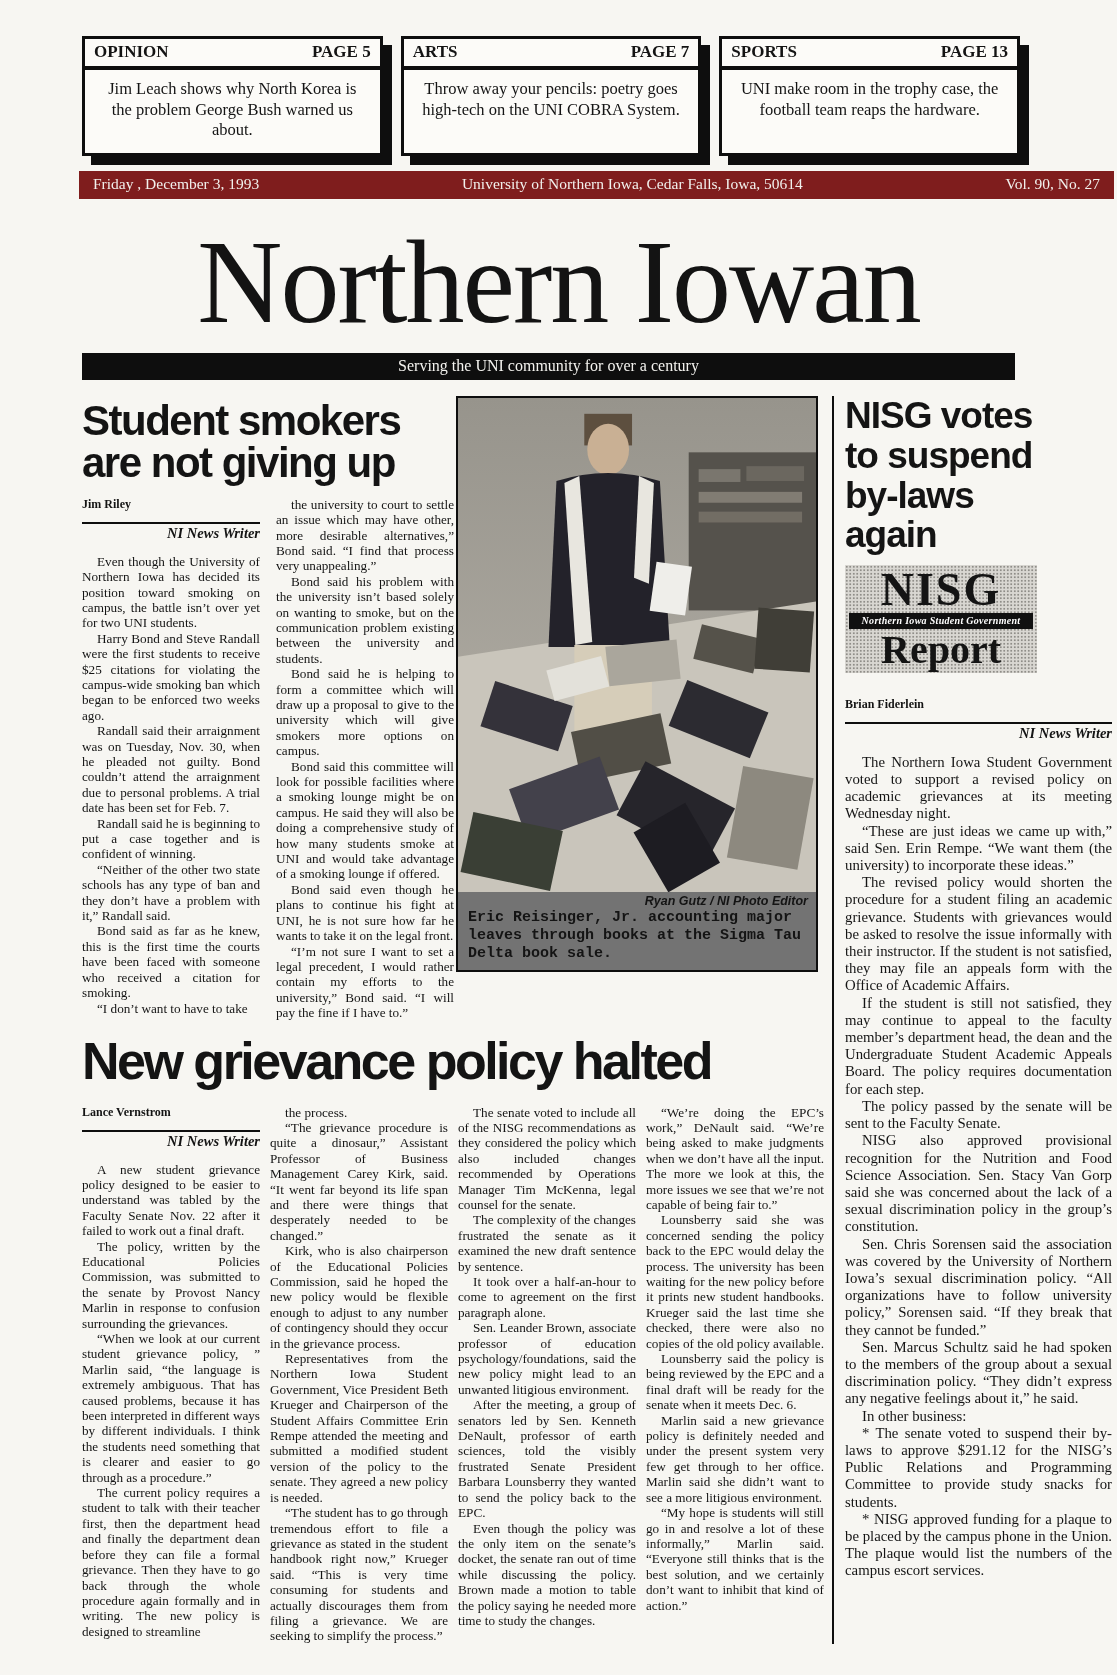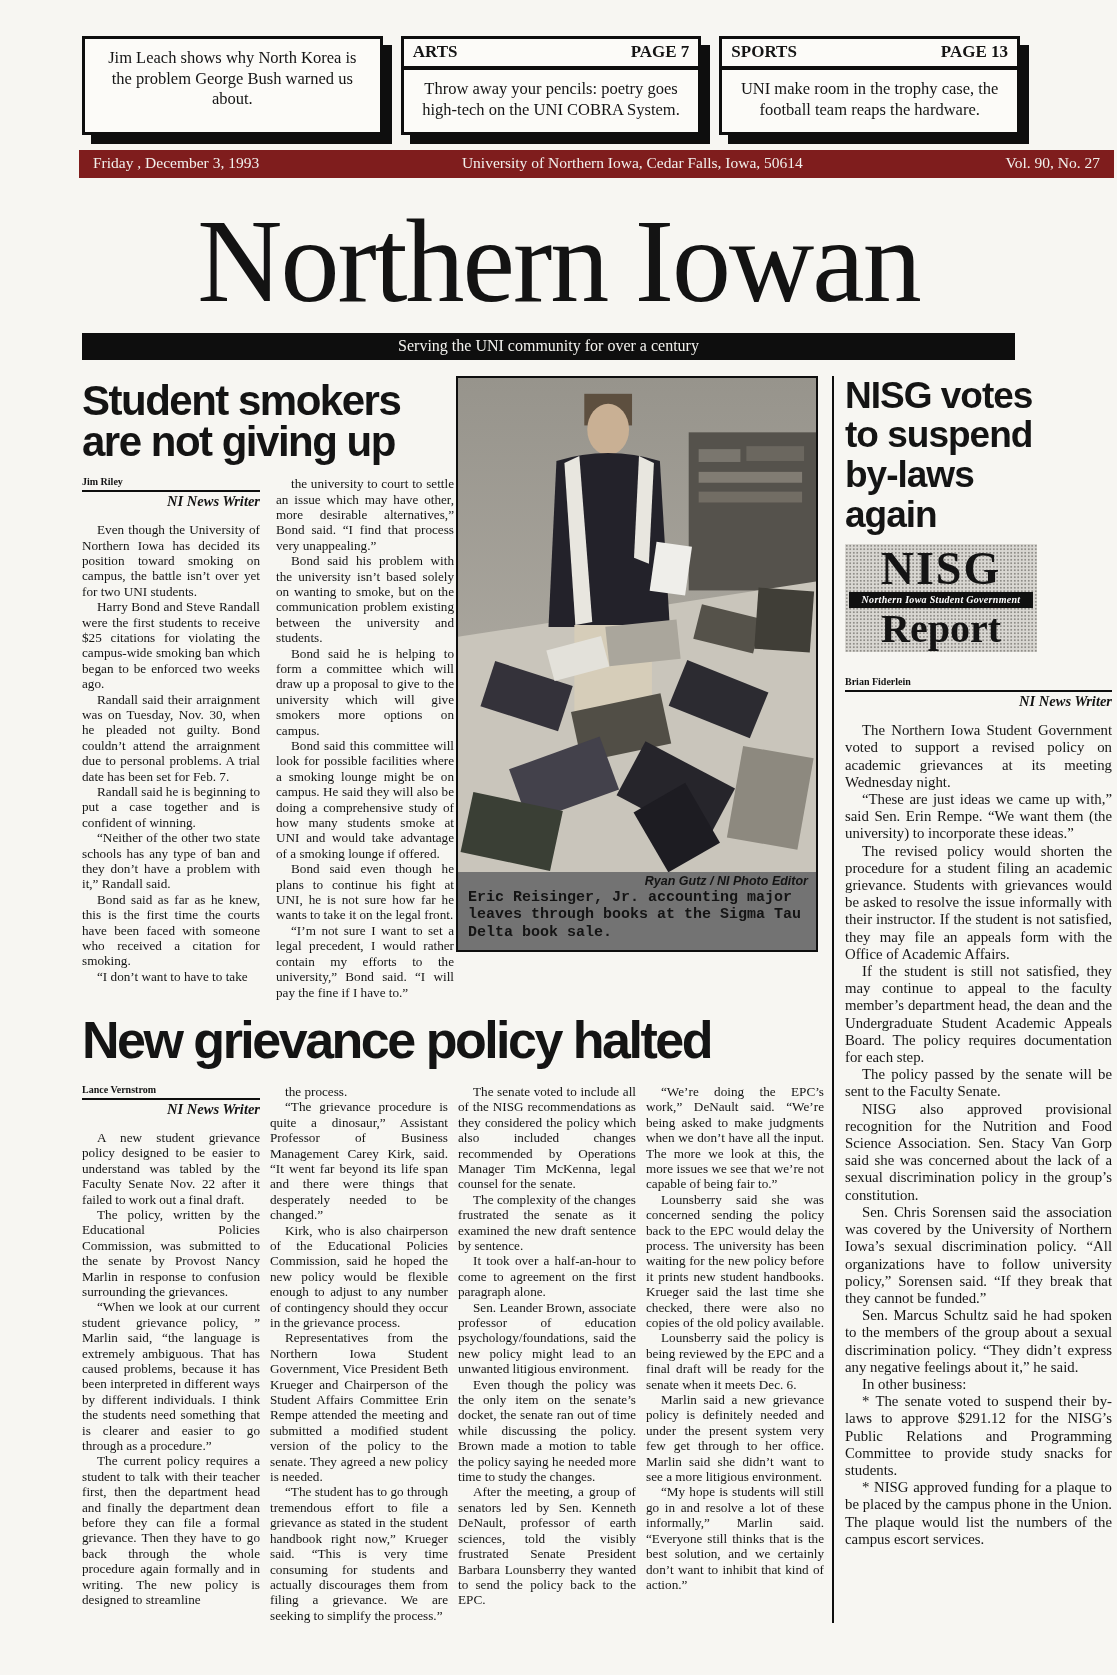--- a/index.html
+++ b/index.html
@@ -20,21 +20,21 @@
   .datebar .mid { flex:1; text-align:center; }
   
   .masthead { text-align:center; font-size:118px; line-height:1.02; letter-spacing:-2px; margin-top:24px; color:#131313; }
   .banner { background:#0e0e0e; color:#f4f3ef; text-align:center; font-size:16px; line-height:1.45;
     margin:10px 102px 0 82px; padding:1px 0 3px; }
   
   .content { display:flex; margin:16px 5px 0 82px; align-items:stretch; }
   .left-region { width:742px; flex:none; }
   .right-region { flex:1; border-left:2px solid #0e0e0e; padding-left:11px; margin-left:8px; }
   
-  .byline-name { font-weight:700; font-size:10px; border-bottom:2px solid #0e0e0e; padding-bottom:3px; }
+  .byline-name { font-weight:700; font-size:12px; border-bottom:2px solid #0e0e0e; padding-bottom:10px; }
   .byline-role { text-align:right; font-style:italic; font-weight:700; font-size:14.5px; margin:1px 0 12px; }
   .col { width:178px; flex:none; }
   .col p, .rcol p { margin:0; text-indent:15px; text-align:justify; }
   .col p { font-size:13.2px; line-height:15.4px; }
   .rcol p { font-size:14.8px; line-height:17.2px; text-indent:17px; }
   
   .smokers { display:flex; }
   .smokers-text { width:374px; flex:none; }
   .smokers-hl { font-family:"Liberation Sans", sans-serif; font-weight:700; font-size:42px; line-height:0.98;
     letter-spacing:-1.5px; white-space:pre-line; margin:4px 0 14px; }
@@ -63,20 +63,24 @@
     padding:2px 0 3px; margin:4px 0 1px; letter-spacing:0.3px; }
   .nisg-report { font-weight:700; font-size:40px; line-height:1; }
 </style>
 </head>
 <body>
 
 <div class="page">
 
   <div class="teasers">
     <div class="teaser">
+      <div class="teaser-head">
+        <span>OPINION</span>
+        <span>PAGE 5</span>
+      </div>
       <div class="teaser-body">Jim Leach shows why North Korea is the problem George Bush warned us about.</div>
     </div>
     <div class="teaser">
       <div class="teaser-head">
         <span>ARTS</span>
         <span>PAGE 7</span>
       </div>
       <div class="teaser-body">Throw away your pencils: poetry goes high-tech on the UNI COBRA System.</div>
     </div>
     <div class="teaser">
@@ -184,22 +188,22 @@
               <p class="graf">“The grievance procedure is quite a dinosaur,” Assistant Professor of Business Management Carey Kirk, said. “It went far beyond its life span and there were things that desperately needed to be changed.”</p>
               <p class="graf">Kirk, who is also chairperson of the Educational Policies Commission, said he hoped the new policy would be flexible enough to adjust to any number of contingency should they occur in the grievance process.</p>
               <p class="graf">Representatives from the Northern Iowa Student Government, Vice President Beth Krueger and Chairperson of the Student Affairs Committee Erin Rempe attended the meeting and submitted a modified student version of the policy to the senate. They agreed a new policy is needed.</p>
               <p class="graf">“The student has to go through tremendous effort to file a grievance as stated in the student handbook right now,” Krueger said. “This is very time consuming for students and actually discourages them from filing a grievance. We are seeking to simplify the process.”</p>
             </div>
           <div class="col">
               <p class="graf">The senate voted to include all of the NISG recommendations as they considered the policy which also included changes recommended by Operations Manager Tim McKenna, legal counsel for the senate.</p>
               <p class="graf">The complexity of the changes frustrated the senate as it examined the new draft sentence by sentence.</p>
               <p class="graf">It took over a half-an-hour to come to agreement on the first paragraph alone.</p>
               <p class="graf">Sen. Leander Brown, associate professor of education psychology/foundations, said the new policy might lead to an unwanted litigious environment.</p>
+              <p class="graf">After the meeting, a group of senators led by Sen. Kenneth DeNault, professor of earth sciences, told the visibly frustrated Senate President Barbara Lounsberry they wanted to send the policy back to the EPC.</p>
               <p class="graf">Even though the policy was the only item on the senate’s docket, the senate ran out of time while discussing the policy. Brown made a motion to table the policy saying he needed more time to study the changes.</p>
-              <p class="graf">After the meeting, a group of senators led by Sen. Kenneth DeNault, professor of earth sciences, told the visibly frustrated Senate President Barbara Lounsberry they wanted to send the policy back to the EPC.</p>
             </div>
           <div class="col">
               <p class="graf">“We’re doing the EPC’s work,” DeNault said. “We’re being asked to make judgments when we don’t have all the input. The more we look at this, the more issues we see that we’re not capable of being fair to.”</p>
               <p class="graf">Lounsberry said she was concerned sending the policy back to the EPC would delay the process. The university has been waiting for the new policy before it prints new student handbooks. Krueger said the last time she checked, there were also no copies of the old policy available.</p>
               <p class="graf">Lounsberry said the policy is being reviewed by the EPC and a final draft will be ready for the senate when it meets Dec. 6.</p>
               <p class="graf">Marlin said a new grievance policy is definitely needed and under the present system very few get through to her office. Marlin said she didn’t want to see a more litigious environment.</p>
               <p class="graf">“My hope is students will still go in and resolve a lot of these informally,” Marlin said. “Everyone still thinks that is the best solution, and we certainly don’t want to inhibit that kind of action.”</p>
             </div>
         </div>
       </div>

